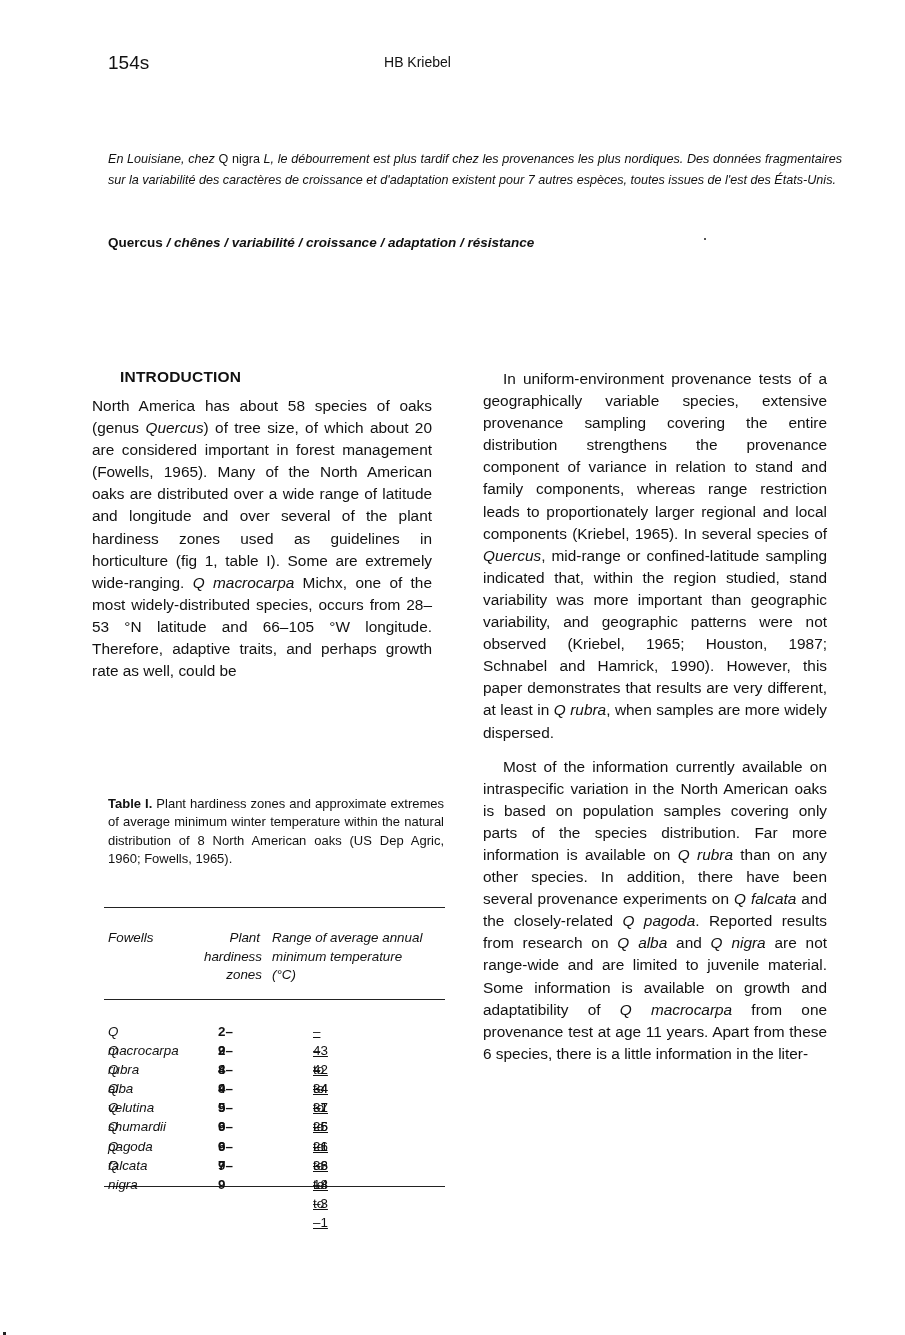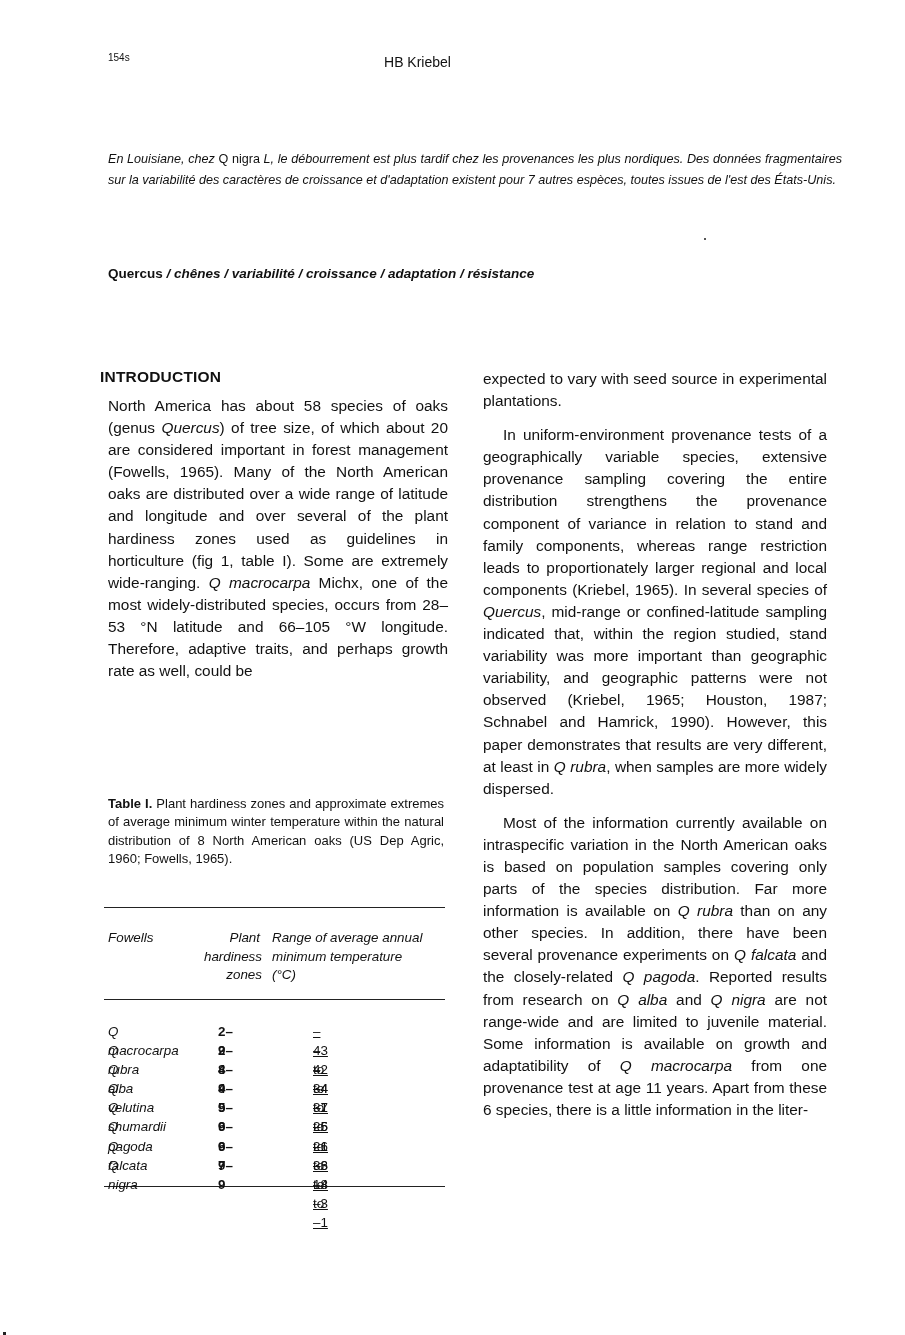--- a/index.html
+++ b/index.html
@@ -1,37 +1,37 @@
 <!DOCTYPE html>
 <html><head>
 <meta charset="utf-8">
 <style>
   html, body { margin: 0; padding: 0; background: #ffffff; }
   body {
     width: 905px; height: 1335px; position: relative; overflow: hidden;
     font-family: "Liberation Sans", "DejaVu Sans", sans-serif; color: #111111;
   }
   .abs { position: absolute; }
-  .page-number { left: 108px; top: 52px; font-size: 10px; }
+  .page-number { left: 108px; top: 52px; font-size: 19px; }
   .running-head { left: 0; width: 835px; top: 54px; text-align: center; font-size: 14px; }
   .resume {
     left: 108px; top: 149px; width: 734px; font-size: 12.6px; line-height: 20.5px;
     font-style: italic; text-align: justify;
   }
   .resume .up { font-style: normal; }
-  .keywords { left: 108px; top: 235px; font-size: 13.5px; font-weight: bold; margin-top: 31px; }
+  .keywords { left: 108px; top: 235px; font-size: 13.5px; font-weight: bold; }
   .keywords .it { font-style: italic; }
 
   .col { font-size: 15.4px; line-height: 22.1px; text-align: justify; }
-  .col-left { left: 108px; top: 395px; width: 340px; }
+  .col-left { left: 92px; top: 395px; width: 340px; }
   .col-right { left: 483px; top: 368px; width: 344px; }
   .col p { margin: 0; }
   .col p.indent { text-indent: 20px; }
   .col-right p + p { margin-top: 12px; }
-  .heading { left: 100px; top: 368px; font-size: 15.5px; font-weight: bold; letter-spacing: 0.2px; }
+  .heading { left: 120px; top: 368px; font-size: 15.5px; font-weight: bold; letter-spacing: 0.2px; }
 
   .caption {
     left: 108px; top: 795px; width: 336px; font-size: 13px; line-height: 18.3px; text-align: justify;
   }
   .caption b { font-weight: bold; }
 
   .rule { position: absolute; left: 104px; width: 341px; height: 0; border-top: 1.6px solid #222; }
   .rule.r1 { top: 907px; }
   .rule.r2 { top: 999px; }
   .rule.r3 { top: 1186px; }
@@ -122,18 +122,17 @@
       <span class="rg">–36 to –3</span>
     </div>
   <div class="trow">
       <span class="sp">Q nigra</span>
       <span class="zn">7–9</span>
       <span class="rg">–18 to –1</span>
     </div>
 </div>
 
 <div class="abs col col-right">
-  <p><span>expected to vary with seed source in experimental plantations.</span></p>
   <p class="indent"><span>In uniform-environment provenance tests of a geographically variable species, extensive provenance sampling covering the entire distribution strengthens the provenance component of variance in relation to stand and family components, whereas range restriction leads to proportionately larger regional and local components (Kriebel, 1965). In several species of </span><i>Quercus</i><span>, mid-range or confined-latitude sampling indicated that, within the region studied, stand variability was more important than geographic variability, and geographic patterns were not observed (Kriebel, 1965; Houston, 1987; Schnabel and Hamrick, 1990). However, this paper demonstrates that results are very different, at least in </span><i>Q rubra</i><span>, when samples are more widely dispersed.</span></p>
   <p class="indent"><span>Most of the information currently available on intraspecific variation in the North American oaks is based on population samples covering only parts of the species distribution. Far more information is available on </span><i>Q rubra</i><span> than on any other species. In addition, there have been several provenance experiments on </span><i>Q falcata</i><span> and the closely-related </span><i>Q pagoda</i><span>. Reported results from research on </span><i>Q alba</i><span> and </span><i>Q nigra</i><span> are not range-wide and are limited to juvenile material. Some information is available on growth and adaptatibility of </span><i>Q macrocarpa</i><span> from one provenance test at age 11 years. Apart from these 6 species, there is a little information in the liter-</span></p>
 </div>
 
 <div class="dot" style="left:3px; top:1332px; width:3px; height:3px; background:#222;"></div>
 
 </body></html>

